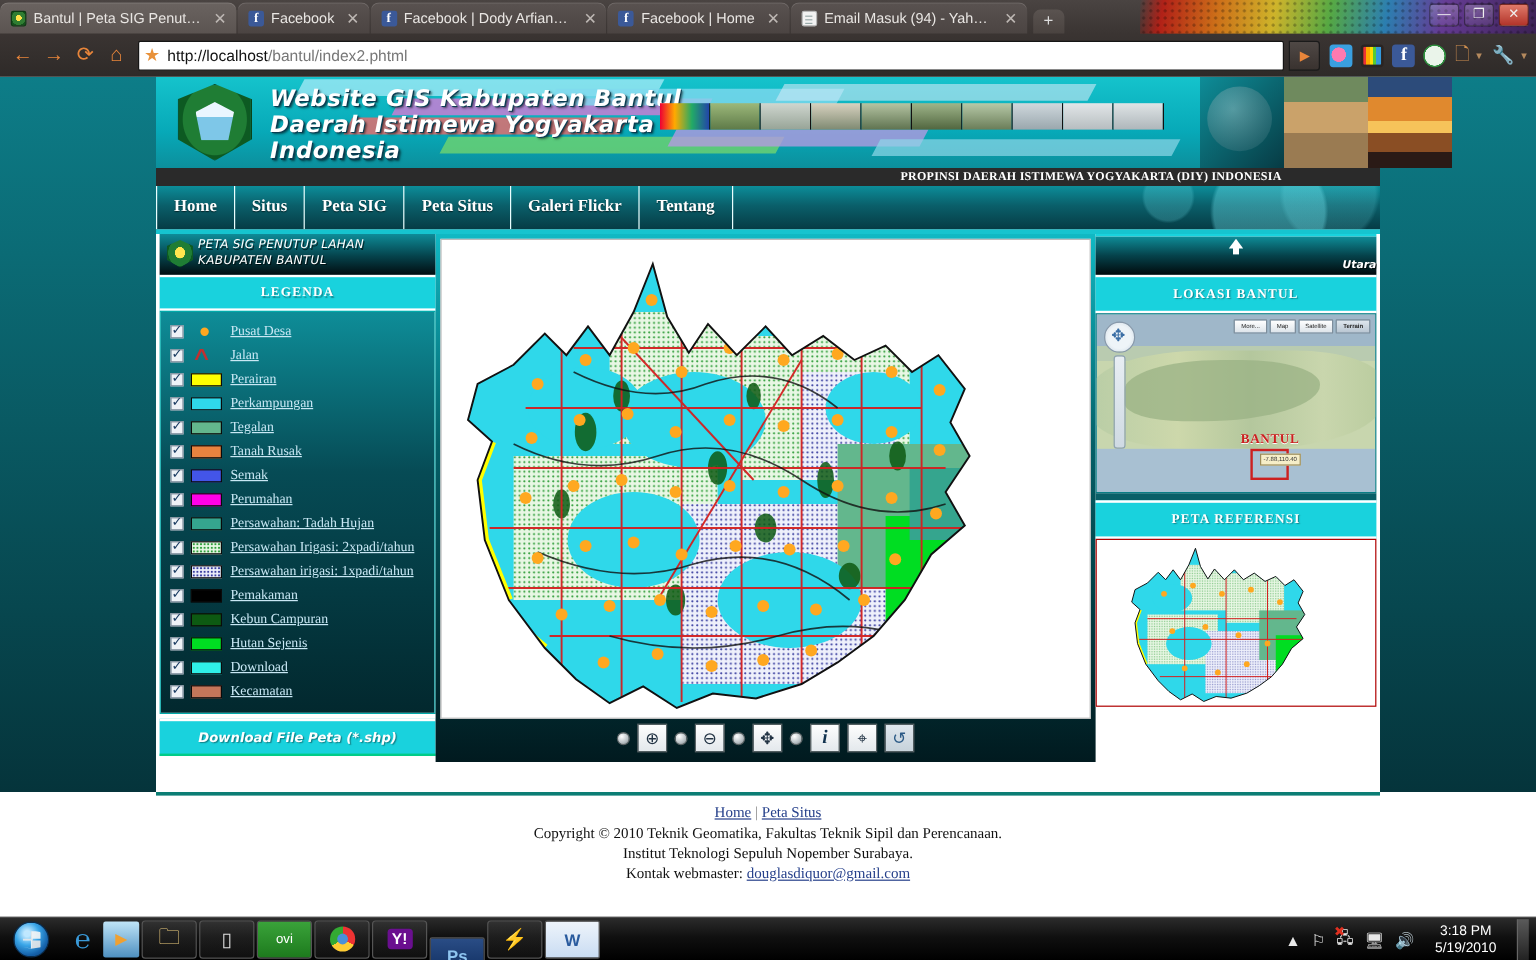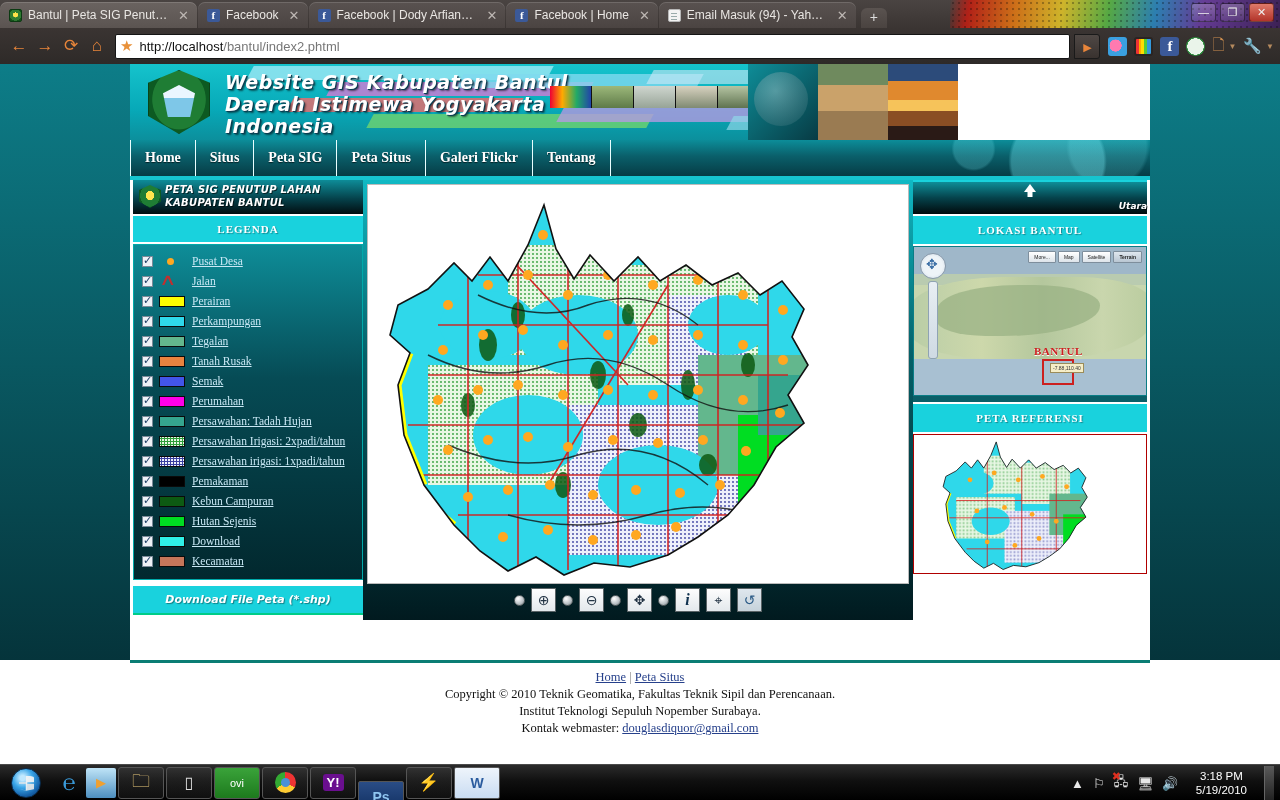--- a/index.html
+++ b/index.html
@@ -79,21 +79,21 @@
   .ex-yahoo { background: radial-gradient(circle at 50% 50%, #eaf4ea 0 60%, #2f8f3f 62% 100%); border-radius:50%; }
   .ex-page  { color:#d09050; font-size:15px; width:auto; }
   .ex-wrench{ color:#d09050; font-size:15px; width:auto; }
   .caret { color:#b58a5e; font-size:8px; margin-left:-3px; }
 
   
   .page { position:absolute; left:0; top:64px; width:1280px; height:700px; background:#fff; overflow:hidden; }
   .site { position:absolute; left:130px; top:0; width:1020px; }
 
   
-  .banner { position:relative; width:828px; height:76px; overflow:hidden;
+  .banner { position:relative; width:1080px; height:76px; overflow:hidden;
             background: linear-gradient(180deg,#15c3cc 0%, #07a9b8 60%, #0c8f9c 100%); }
   .banner-art { position:absolute; inset:0; overflow:hidden; }
   .bstripe { position:absolute; height:14px; transform:skewX(-28deg); opacity:.8; }
   .b-logo { position:absolute; left:18px; top:6px; width:62px; height:64px;
             background: radial-gradient(ellipse at 50% 46%, #ffe64f 0 26%, #1f7d34 28% 62%, #0d5a22 64% 86%, #f2d23a 88% 100%);
             clip-path: polygon(50% 0,100% 20%,100% 72%,50% 100%,0 72%,0 20%);
             border:1px solid #0a4418; }
   .b-logo:after{content:""; position:absolute; left:14px; top:14px; right:14px; bottom:16px;
             background: linear-gradient(180deg,#eaf6ff 0 40%,#7ec7e8 40% 100%); clip-path: polygon(50% 0,100% 26%,85% 100%,15% 100%,0 26%);}
   .b-title { position:absolute; left:95px; top:7px; font-family:"DejaVu Sans", sans-serif; font-weight:bold;
@@ -127,21 +127,21 @@
               font-family:"Liberation Serif",serif; font-weight:bold; font-size:14px;
               border-right:1px solid #eaffff; text-shadow:0 1px 1px rgba(0,0,0,.6); position:relative; z-index:2;}
   .menuitem:first-child { border-left:1px solid #eaffff; }
   .menubar-bottom { width:1020px; height:4px; background:#16c4cf; }
 
   
   .main { position:relative; width:1020px; height:448px; background:#fff; }
   .leftpanel { position:absolute; left:3px; top:0; width:230px; }
   .panel-hdr-dark {
     background: linear-gradient(180deg,#0e8c98 0%, #05424b 55%, #020d10 100%);
-    color:#ffffff; font-family:"DejaVu Sans",sans-serif; font-weight:bold; font-style:italic;
+    color:#ffffff; font-family:"DejaVu Sans",sans-serif; font-weight:normal; font-style:italic;
     font-size:10px; line-height:13px; padding:3px 4px 4px 32px; position:relative; height:34px;
     text-shadow:1px 1px 0 rgba(0,0,0,.6); letter-spacing:.3px;
   }
   .panel-hdr-dark .plogo { position:absolute; left:6px; top:5px; width:22px; height:23px;
     background: radial-gradient(ellipse at 50% 46%, #ffe64f 0 26%, #1f7d34 28% 62%, #0d5a22 64% 86%, #f2d23a 88% 100%);
     clip-path: polygon(50% 0,100% 22%,100% 72%,50% 100%,0 72%,0 22%); }
   .legend-title { background:#19d2dd; color:#fff; font-family:"Liberation Serif",serif; font-weight:bold;
                   font-size:11px; text-align:center; letter-spacing:1px; padding:7px 0 7px;
                   border-top:2px solid #fff; border-bottom:2px solid #fff; text-shadow:1px 1px 1px rgba(0,0,0,.35);}
   .legend-body { background: linear-gradient(180deg,#0e8d98 0%, #064b55 40%, #02282e 100%);
@@ -350,20 +350,21 @@
         </div>
         <div class="rightpix">
           <div class="pix" style="background:linear-gradient(135deg,#0e8d98,#073b44)">
             <div class="arrow-ov" style="left:6px;"></div>
           </div>
           <div class="pix pix-fest"></div>
           <div class="pix pix-sun"></div>
         </div>
       </div>
 
+      <div class="propinsi">PROPINSI DAERAH ISTIMEWA YOGYAKARTA (DIY) INDONESIA</div>
 
       <div class="menubar">
         <div class="menuitem">Home</div>
         <div class="menuitem">Situs</div>
         <div class="menuitem">Peta SIG</div>
         <div class="menuitem">Peta Situs</div>
         <div class="menuitem">Galeri Flickr</div>
         <div class="menuitem">Tentang</div>
       </div>
       <div class="menubar-bottom"></div>

